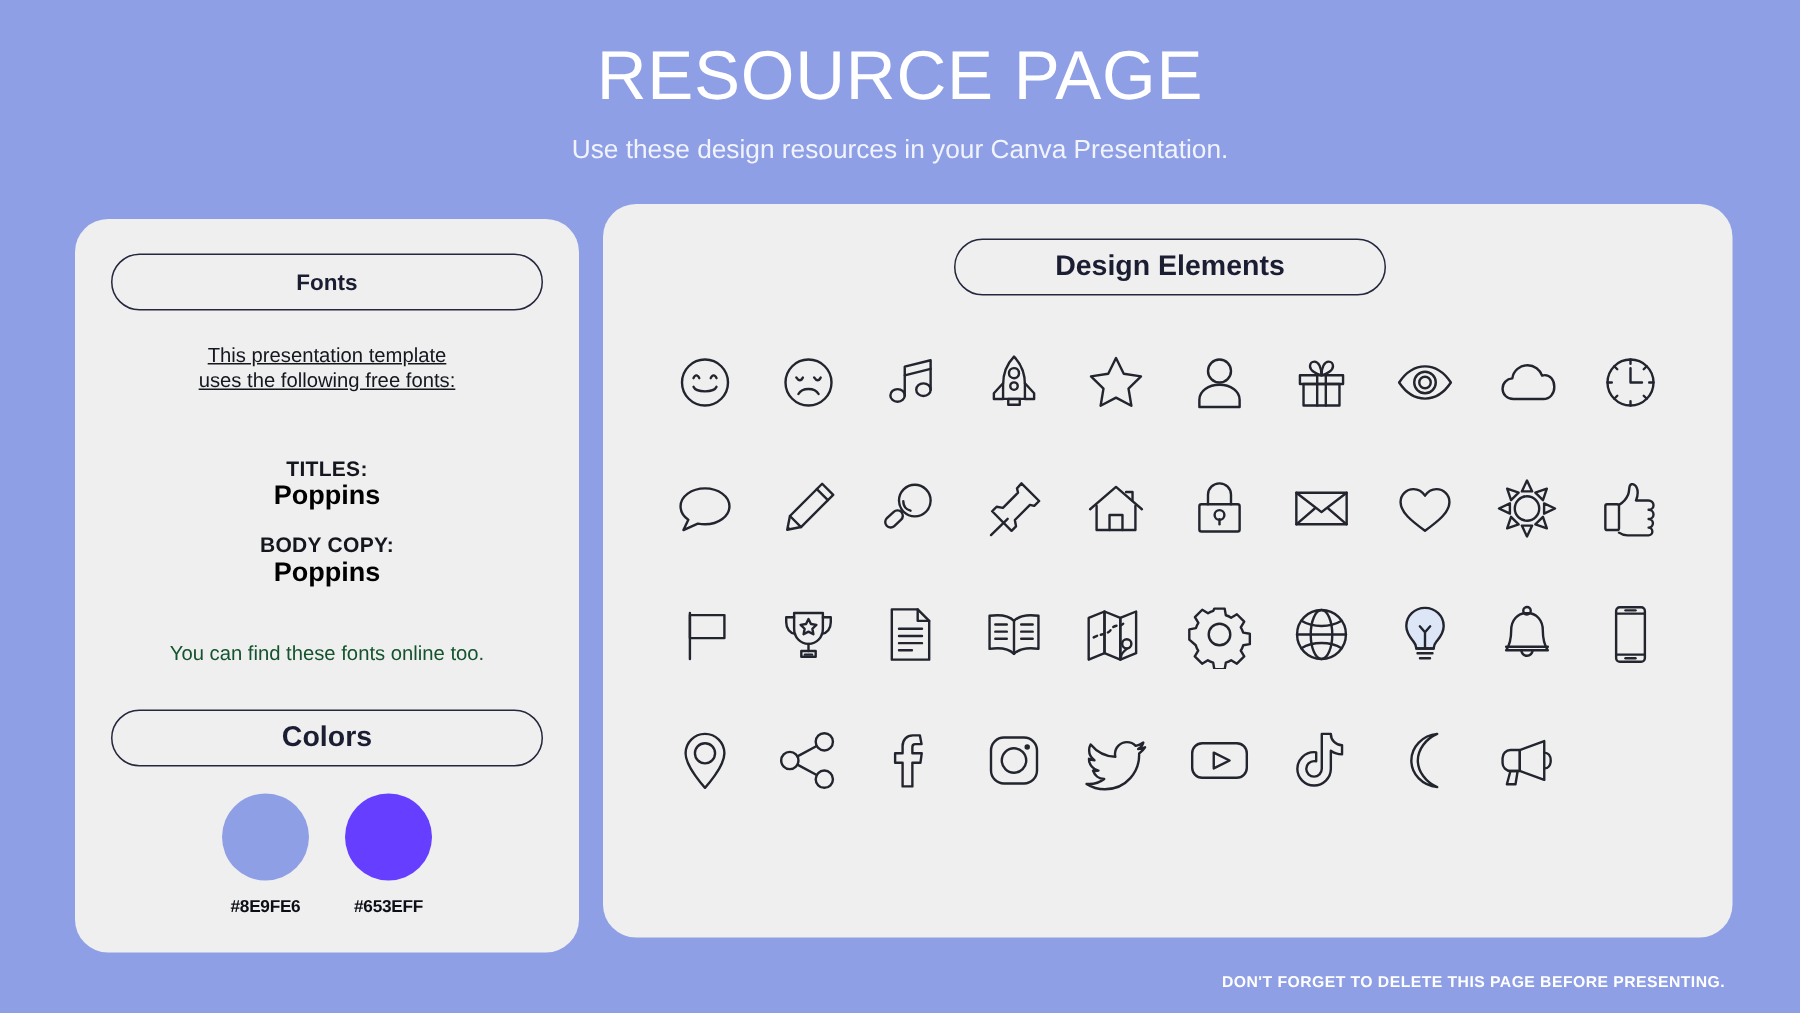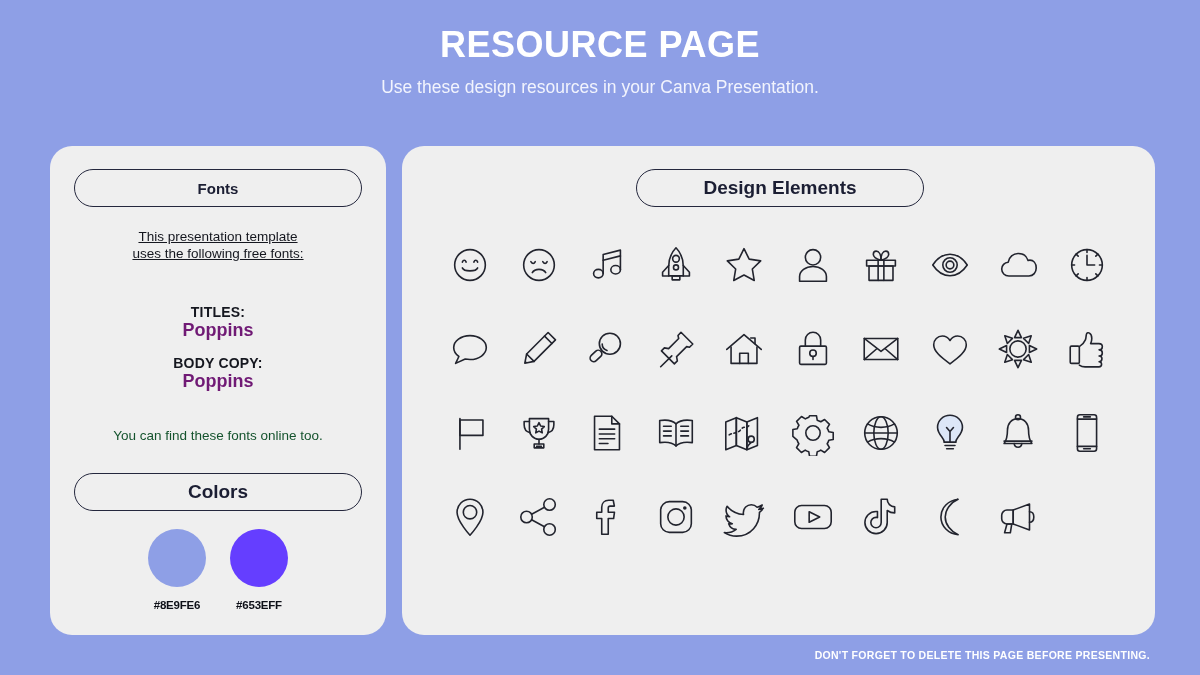--- a/index.html
+++ b/index.html
@@ -18,22 +18,22 @@
   }
 
   
   .page-header {
     position: absolute;
     top: 0; left: 0; right: 0;
     text-align: center;
     padding-top: 24px;
   }
   .page-title {
-    font-size: 36px;
-    font-weight: bold;
+    font-size: 46px;
+    font-weight: normal;
     color: #ffffff;
     letter-spacing: 0.5px;
     line-height: 1.15;
   }
   .page-subtitle {
     font-size: 17.5px;
     color: #f2f4fd;
     margin-top: 12px;
     font-weight: normal;
   }
@@ -45,21 +45,21 @@
     border-radius: 22px;
   }
   #fonts-panel {
     left: 50px;
     top: 146px;
     width: 336px;
     height: 489px;
   }
   #elements-panel {
     left: 402px;
-    top: 146px;
+    top: 136px;
     width: 753px;
     height: 489px;
   }
 
   
   .pill {
     border: 1.6px solid #24273d;
     border-radius: 999px;
     text-align: center;
     color: #1b1e33;
@@ -113,21 +113,21 @@
   }
   .font-role {
     font-size: 14px;
     font-weight: bold;
     color: #15171f;
     letter-spacing: 0.2px;
   }
   .font-name {
     font-size: 18px;
     font-weight: bold;
-    color: #701a75;
+    color: #000000;
     line-height: 1.18;
     margin-bottom: 14px;
   }
   .fonts-note {
     position: absolute;
     top: 282px;
     left: 0; right: 0;
     text-align: center;
     font-size: 13.5px;
     color: #14532d;

